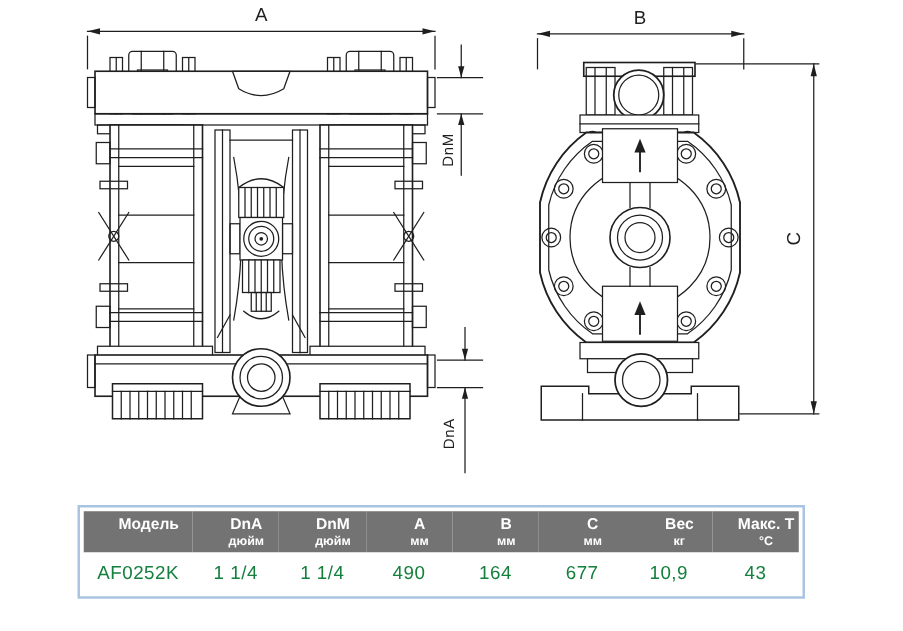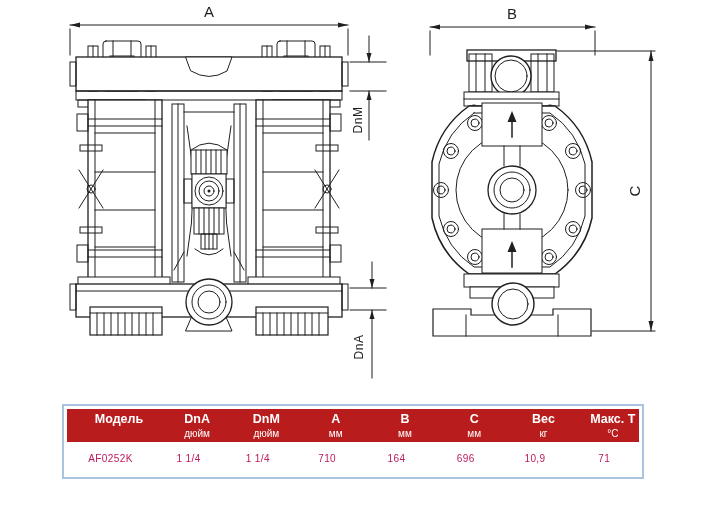--- a/index.html
+++ b/index.html
@@ -11,28 +11,28 @@
   .dim-label-small{font-size:12px;letter-spacing:.5px;}
 
   .spec-table-wrap{
     position:absolute;left:62px;top:404px;width:582px;
     border:2px solid #a9c4e1;background:#ffffff;padding:3px;
     box-sizing:border-box;
   }
   table.spec{width:100%;border-collapse:collapse;table-layout:fixed;}
   table.spec col.c-model{width:15.2%;}
   table.spec thead th{
-    background:#b91c1c;color:#ffffff;text-align:center;
+    background:#737373;color:#ffffff;text-align:center;
     padding:4px 2px 3px 19px;vertical-align:middle;height:26px;
   }
   .th-label{display:block;font-size:12.5px;font-weight:700;line-height:13px;}
-  .th-unit{display:block;font-size:10px;font-weight:400;line-height:11px;margin-top:2px;min-height:11px;}
+  .th-unit{display:block;font-size:10px;font-weight:700;line-height:11px;margin-top:2px;min-height:11px;}
   table.spec tbody td{
-    background:#ffffff;color:#be185d;text-align:center;
-    font-size:10px;height:30px;vertical-align:middle;letter-spacing:.4px;
+    background:#ffffff;color:#15803d;text-align:center;
+    font-size:15px;height:30px;vertical-align:middle;letter-spacing:.4px;
   }
 </style>
 </head>
 <body>
 
 <svg id="drawing" width="722" height="400" viewBox="0 0 722 400" fill="none" stroke="#1f1f1f" stroke-width="1" stroke-linecap="square">
 
   <g>
 
     <g>
@@ -354,21 +354,21 @@
           <span class="th-label">Макс. Т</span>
           <span class="th-unit">°C</span>
         </th>
       </tr>
     </thead>
     <tbody>
       <tr>
         <td>AF0252K</td>
         <td>1 1/4</td>
         <td>1 1/4</td>
-        <td>710</td>
+        <td>490</td>
         <td>164</td>
-        <td>696</td>
+        <td>677</td>
         <td>10,9</td>
-        <td>71</td>
+        <td>43</td>
       </tr>
     </tbody>
   </table>
 </div>
 
 </body></html>

